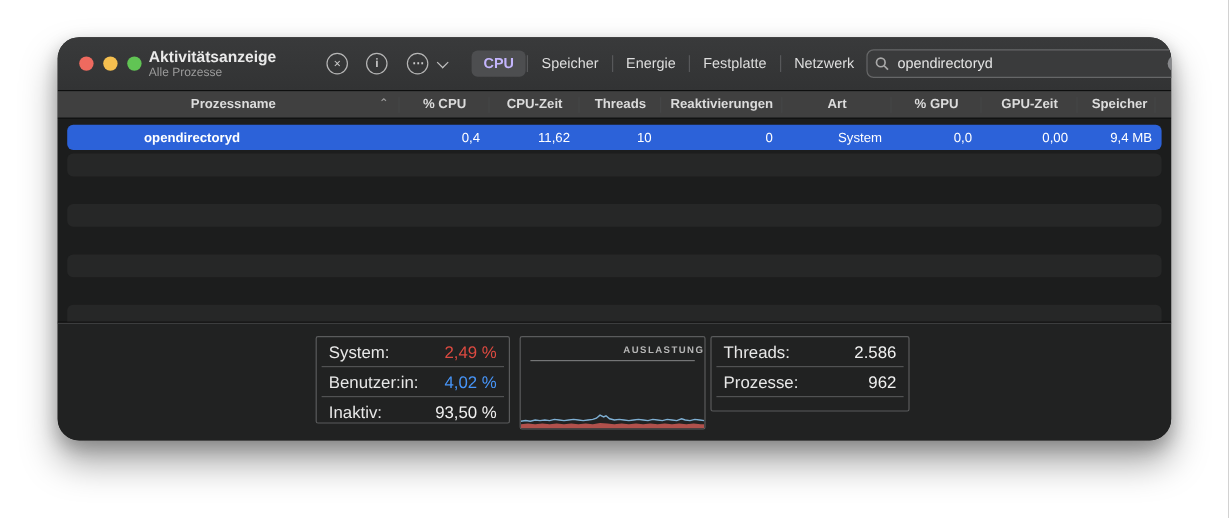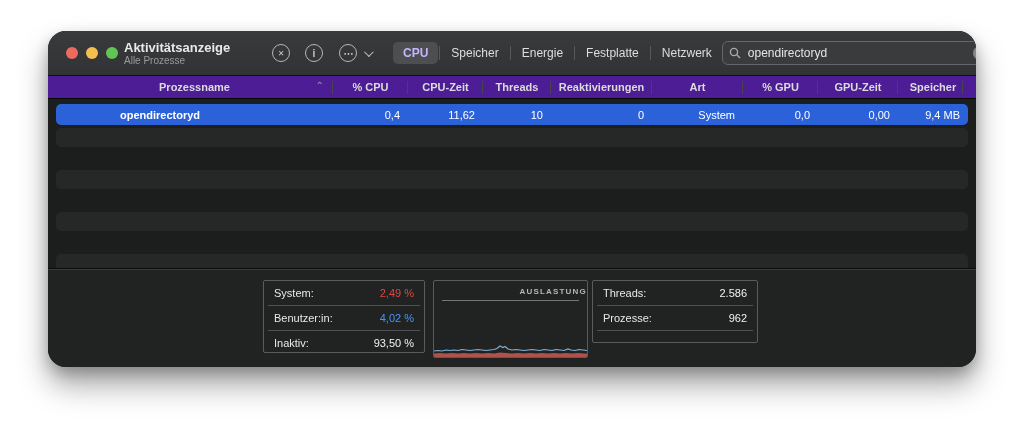--- a/index.html
+++ b/index.html
@@ -58,21 +58,21 @@
     flex:1;min-width:0;background:transparent;border:none;outline:none;
     color:#e4e4e4;font-size:12px;margin-left:5px;font-family:inherit;
   }
   .clear-btn{
     width:14px;height:14px;border-radius:50%;background:#87888b;color:#2e2f30;
     font-size:8px;font-weight:700;display:flex;align-items:center;justify-content:center;
     border:none;padding:0;flex:none;cursor:default;font-family:inherit;
   }
   
   .header-row{
-    height:23px;box-sizing:border-box;background:#4c1d95;
+    height:23px;box-sizing:border-box;background:#404040;
     border-bottom:1px solid #070808;display:flex;align-items:center;
     padding:0 8px;font-size:11px;font-weight:700;color:#dcdcdc;
   }
   .hcell{position:relative;height:100%;display:flex;align-items:center;justify-content:center;box-sizing:border-box;}
   .hcell::after{content:"";position:absolute;right:0;top:5px;height:13px;width:1px;background:#454647;}
   .hcell.last::after{right:5px;}
   .caret{position:absolute;right:9px;color:#9e9e9e;font-size:10px;font-weight:400;top:4px;}
   .c0{width:277px;} .c1{width:75px;} .c2{width:75px;} .c3{width:68px;}
   .c4{width:101px;} .c5{width:91px;} .c6{width:75px;} .c7{width:80px;} .c8{width:70px;}
   
@@ -89,21 +89,21 @@
   .cell.num{text-align:right;padding-right:8px;}
   
   .panel{position:relative;height:98px;background:#212222;border-top:1px solid #3c3d3e;box-sizing:border-box;}
   .statbox{position:absolute;border:1px solid #5a5b5c;border-radius:2px;box-sizing:border-box;background:#212222;}
   .box-left{left:215px;top:10px;width:162px;height:73px;}
   .box-graph{left:385px;top:10px;width:155px;height:78px;overflow:hidden;}
   .box-right{left:544px;top:10px;width:166px;height:63px;}
   .stat-row{
     display:flex;justify-content:space-between;align-items:center;height:24px;
     margin:0 4px;padding:0 6px;border-bottom:1px solid #515253;
-    font-size:11px;color:#e8e8e8;
+    font-size:14px;color:#e8e8e8;
   }
   .stat-row.nosep{border-bottom:none;}
   .v-red{color:var(--value-red,#dc4a41);}
   .v-blue{color:var(--value-blue,#4795f8);}
   .v-white{color:#f1f1f1;}
   .graph-title{font-size:8px;font-weight:700;letter-spacing:1.2px;color:#b6b6b6;text-align:right;padding-top:6px;}
   .graph-rule{border:none;border-top:1px solid #747576;margin:4px 8px 0;}
   .graph-svg{position:absolute;bottom:0;left:0;width:100%;height:26px;display:block;}
   .graph-svg polygon{fill:var(--graph-red,#b0514c);}
   .graph-svg polyline{fill:none;stroke:var(--graph-blue,#7fb0d4);stroke-width:1.2;}

